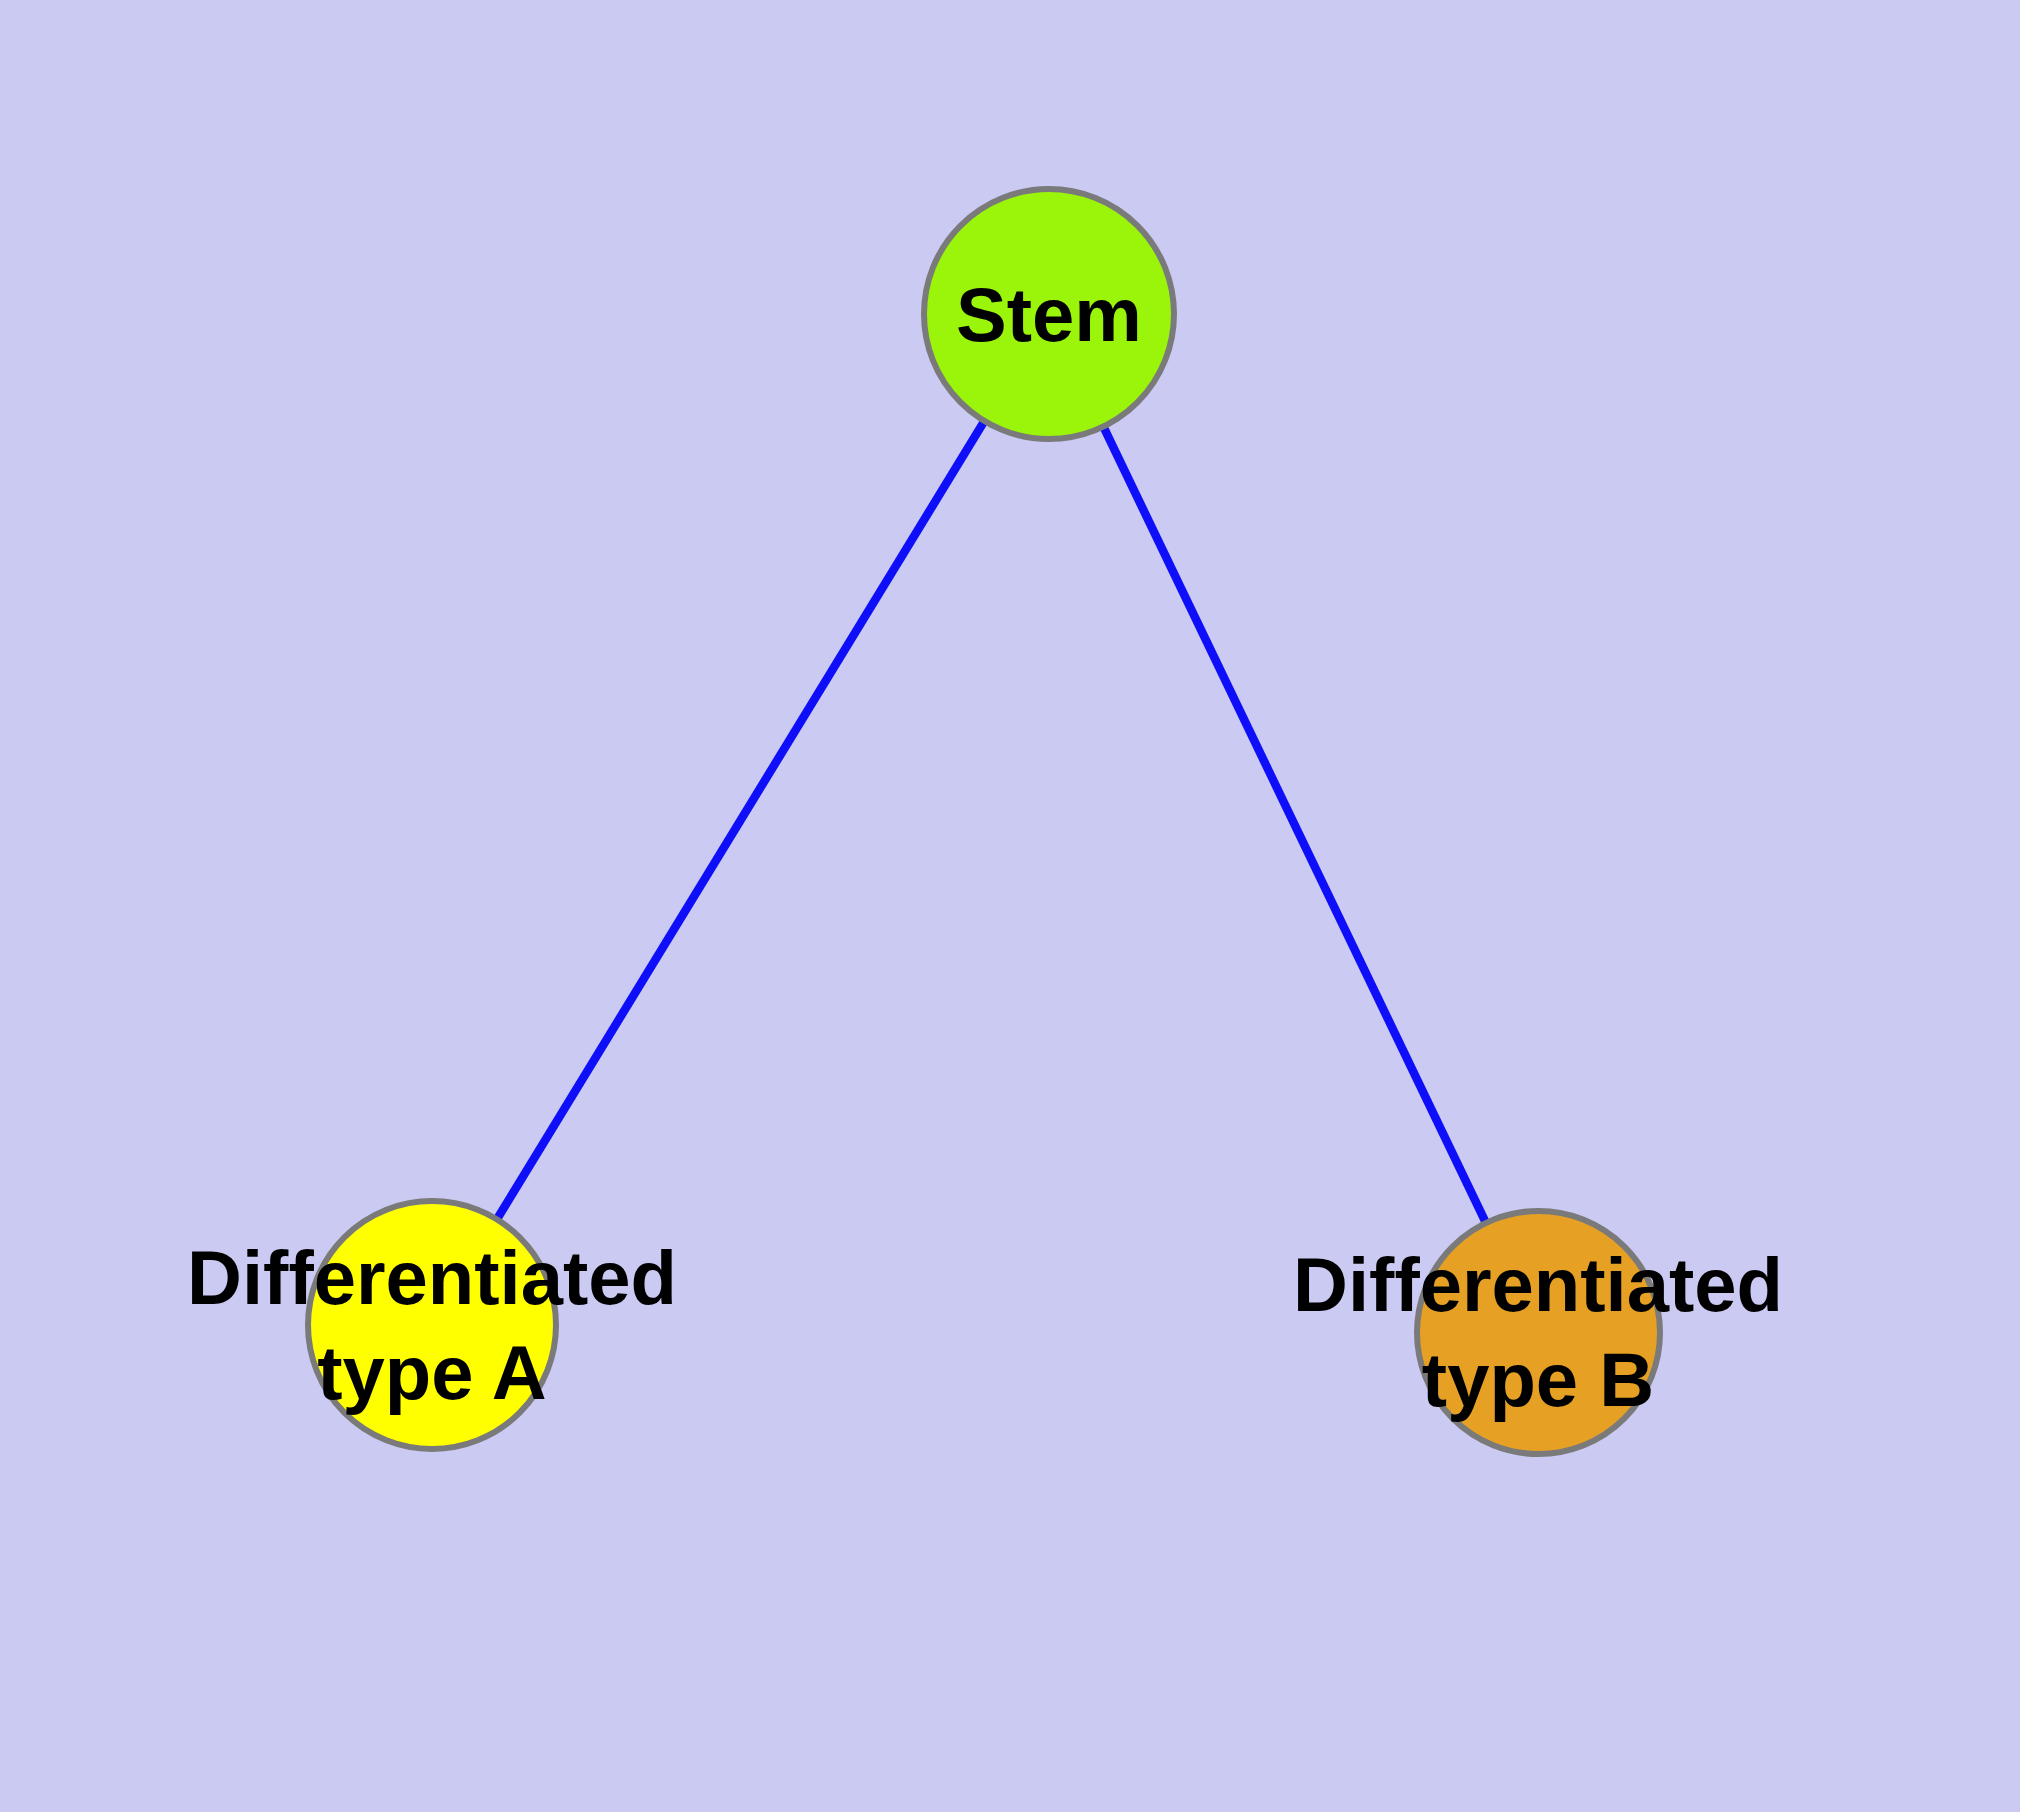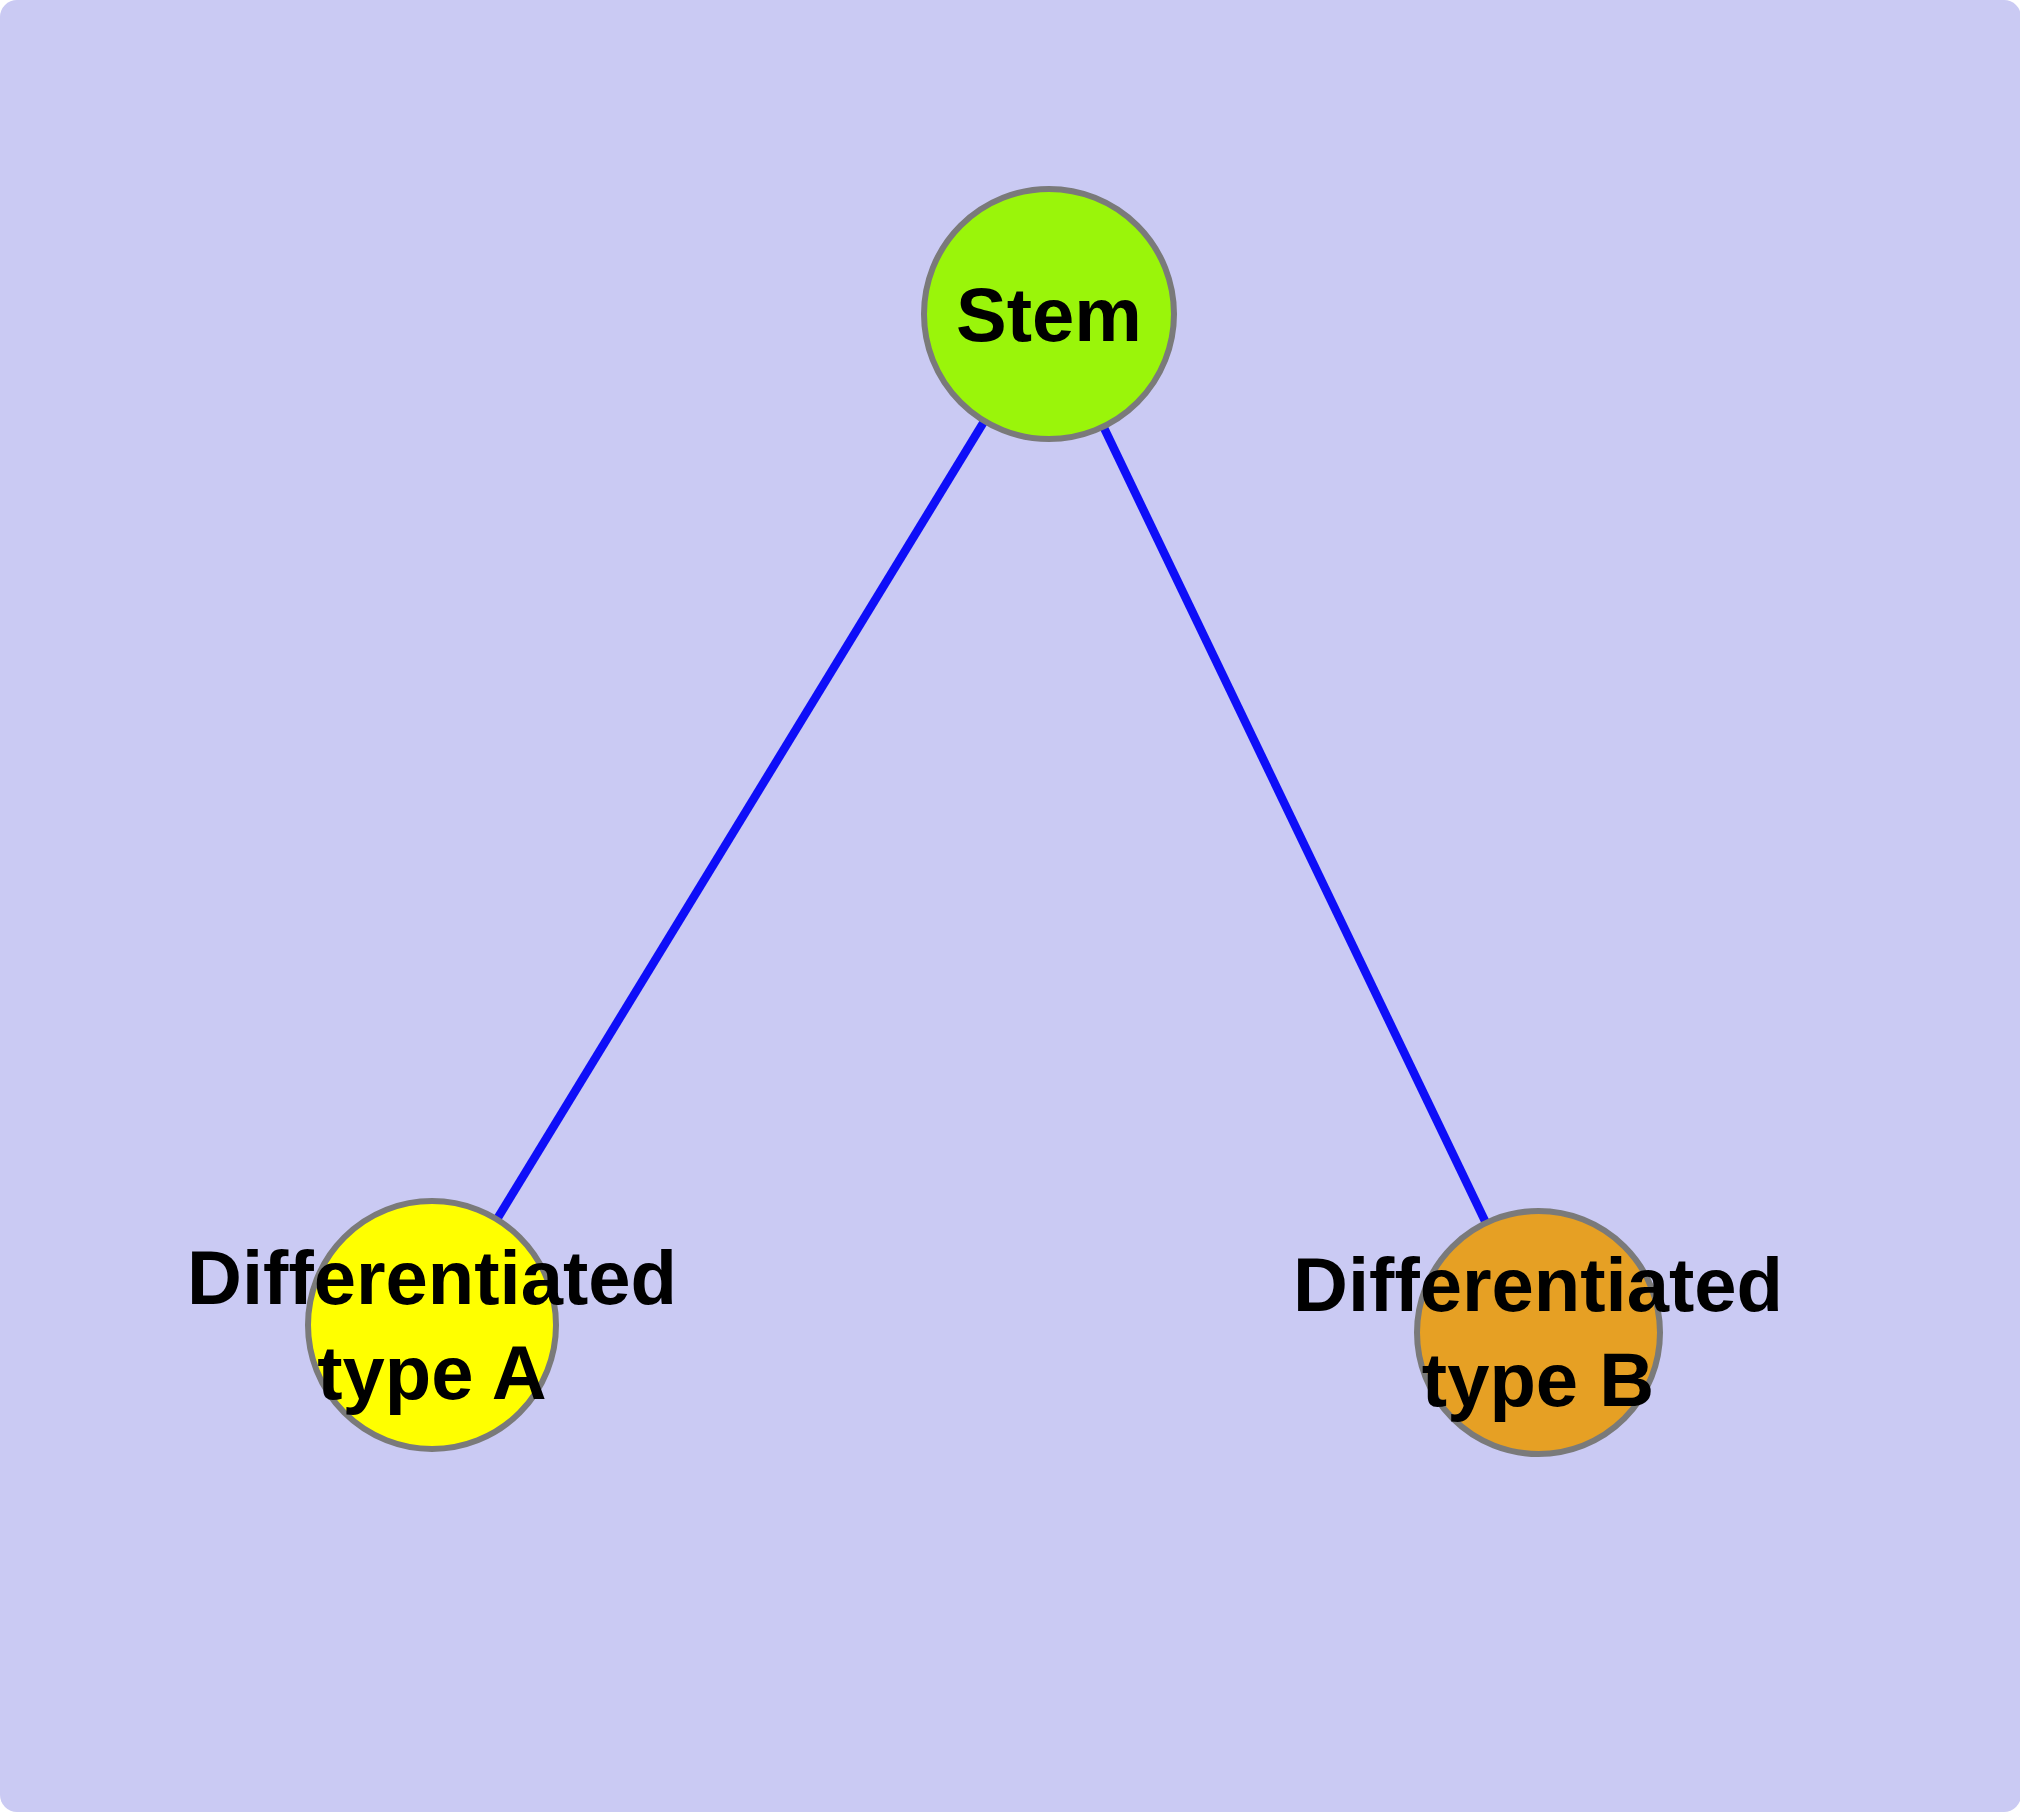--- a/index.html
+++ b/index.html
@@ -5,21 +5,20 @@
   html, body {
     margin: 0;
     padding: 0;
   }
   .canvas {
     position: relative;
     width: 2021px;
     height: 1812px;
     overflow: hidden;
     font-family: "Liberation Sans", sans-serif;
-    border-radius: 17px;
   }
   .edges {
     position: absolute;
     left: 0;
     top: 0;
     width: 100%;
     height: 100%;
     z-index: 1;
   }
   .node {

